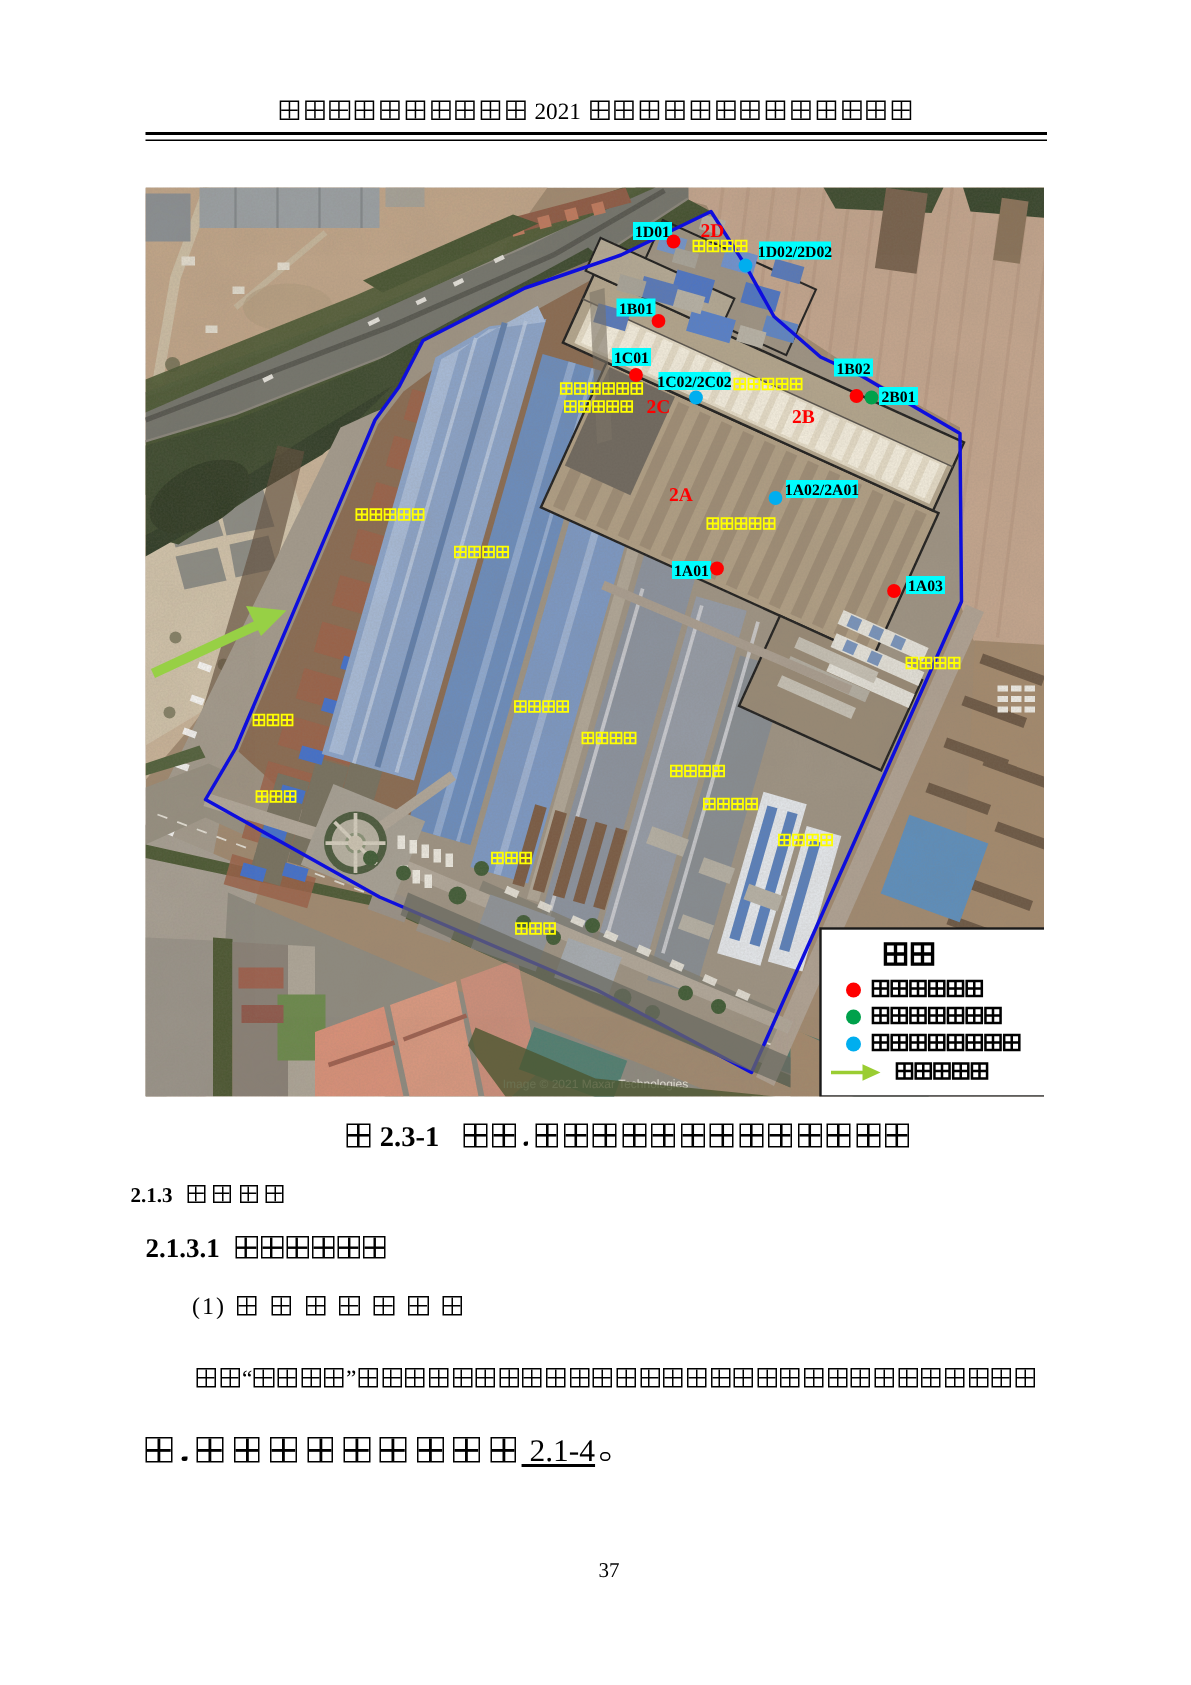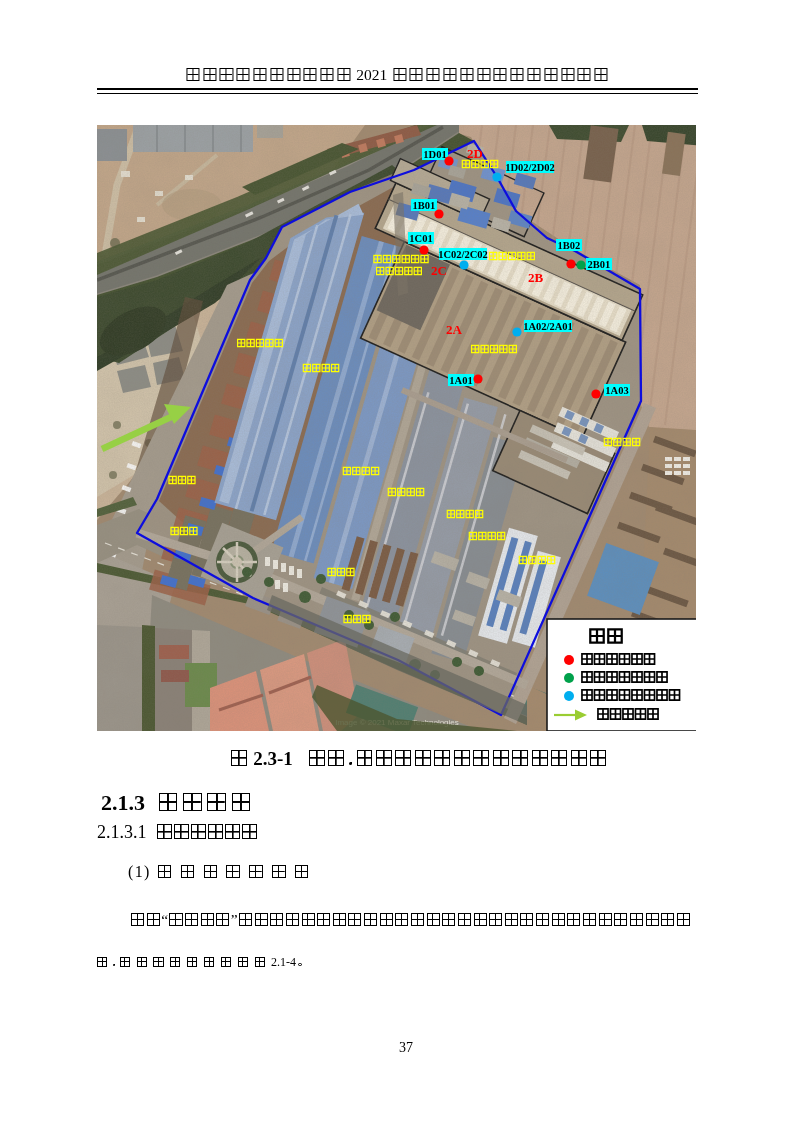--- a/index.html
+++ b/index.html
@@ -590,22 +590,22 @@
 <polygon points="490,590 478,584.5 478,595.5" fill="#9acd32"></polygon>
 <use href="#z" x="500.0" y="583.0" width="12" height="12" style="color:#000000"></use>
     <use href="#z" x="512.5" y="583.0" width="12" height="12" style="color:#000000"></use>
     <use href="#z" x="525.0" y="583.0" width="12" height="12" style="color:#000000"></use>
     <use href="#z" x="537.5" y="583.0" width="12" height="12" style="color:#000000"></use>
     <use href="#z" x="550.0" y="583.0" width="12" height="12" style="color:#000000"></use>
 </svg>
 
 <div class="abs w2" style="left:229px;top:748px;font-size:19px;font-weight:bold;"><i class="z"></i>&nbsp;2.3-1&nbsp;&nbsp; <i class="z "></i><i class="z "></i><i class="cm"></i><i class="z "></i><i class="z "></i><i class="z "></i><i class="z "></i><i class="z "></i><i class="z "></i><i class="z "></i><i class="z "></i><i class="z "></i><i class="z "></i><i class="z "></i><i class="z "></i><i class="z "></i></div>
 
-<div class="abs w3" style="left:101px;top:790px;font-size:22px;font-weight:bold;">2.1.3&nbsp; <i class="z "></i><i class="z "></i><i class="z "></i><i class="z "></i></div>
-
-<div class="abs w4" style="left:97px;top:822px;font-size:18px;font-weight:normal;">2.1.3.1&nbsp; <i class="z "></i><i class="z "></i><i class="z "></i><i class="z "></i><i class="z "></i><i class="z "></i></div>
+<div class="abs w3" style="left:87px;top:790px;font-size:14px;font-weight:bold;">2.1.3&nbsp; <i class="z "></i><i class="z "></i><i class="z "></i><i class="z "></i></div>
+
+<div class="abs w4" style="left:97px;top:822px;font-size:18px;font-weight:bold;">2.1.3.1&nbsp; <i class="z "></i><i class="z "></i><i class="z "></i><i class="z "></i><i class="z "></i><i class="z "></i></div>
 
 <div class="abs w5" style="left:128px;top:863px;font-size:16px;"><span style="letter-spacing:0">( 1 )&nbsp;</span><i class="z "></i><i class="z "></i><i class="z "></i><i class="z "></i><i class="z "></i><i class="z "></i><i class="z "></i></div>
 
 <div class="abs w6" style="left:130px;top:911px;font-size:15.5px;"><i class="z "></i><i class="z "></i>“<i class="z "></i><i class="z "></i><i class="z "></i><i class="z "></i>”<i class="z "></i><i class="z "></i><i class="z "></i><i class="z "></i><i class="z "></i><i class="z "></i><i class="z "></i><i class="z "></i><i class="z "></i><i class="z "></i><i class="z "></i><i class="z "></i><i class="z "></i><i class="z "></i><i class="z "></i><i class="z "></i><i class="z "></i><i class="z "></i><i class="z "></i><i class="z "></i><i class="z "></i><i class="z "></i><i class="z "></i><i class="z "></i><i class="z "></i><i class="z "></i><i class="z "></i><i class="z "></i><i class="z "></i></div>
 
-<div class="abs w7" style="left:94px;top:955px;font-size:12px;"><i class="z "></i><i class="cm"></i><i class="z "></i><i class="z "></i><i class="z "></i><i class="z "></i><i class="z "></i><i class="z "></i><i class="z "></i><i class="z "></i><i class="z "></i>&nbsp;2.1-4<i class="st"></i></div>
+<div class="abs w7" style="left:94px;top:955px;font-size:21px;text-decoration:underline;"><i class="z "></i><i class="cm"></i><i class="z "></i><i class="z "></i><i class="z "></i><i class="z "></i><i class="z "></i><i class="z "></i><i class="z "></i><i class="z "></i><i class="z "></i>&nbsp;2.1-4<i class="st"></i></div>
 
 <div class="abs" style="left:399px;top:1040px;font-size:14px;">37</div>
 </body></html>

